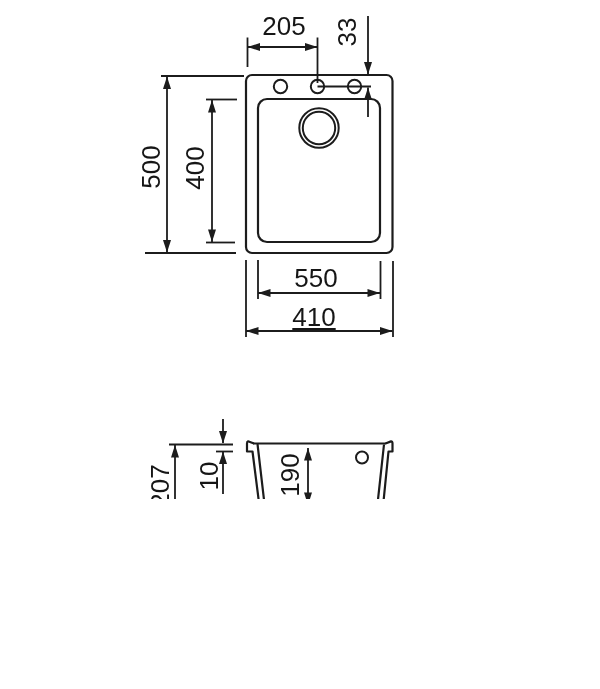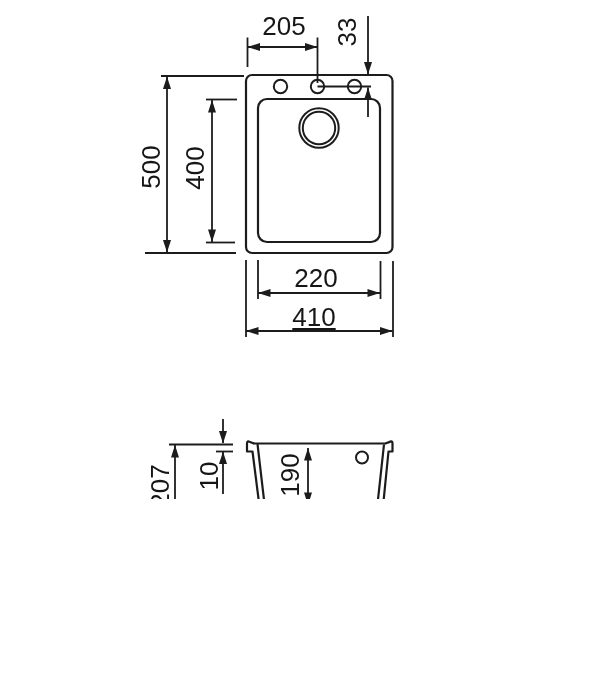--- a/index.html
+++ b/index.html
@@ -120,19 +120,19 @@
         <path d="M308,448 L304,460.5 L312,460.5 Z" fill="#1c1c1c" stroke="none"></path>
         <path d="M308,505 L304,492.5 L312,492.5 Z" fill="#1c1c1c" stroke="none"></path>
       </g>
     </g>
   </svg>
 
   <div class="dim-label" style="left:284px;top:26px;">205</div>
   <div class="dim-label v" style="left:347px;top:32px;">33</div>
   <div class="dim-label v" style="left:151px;top:167px;">500</div>
   <div class="dim-label v" style="left:195px;top:168px;">400</div>
-  <div class="dim-label" style="left:316px;top:278px;">220</div>
+  <div class="dim-label" style="left:316px;top:278px;">550</div>
   <div class="dim-label" style="left:314px;top:317px;text-decoration:underline;">410</div>
   <div class="dim-label v" style="left:160px;top:486px;">207</div>
   <div class="dim-label v" style="left:209px;top:476px;">10</div>
   <div class="dim-label v" style="left:290px;top:475px;">190</div>
 
 </div>
 
 </body></html>

